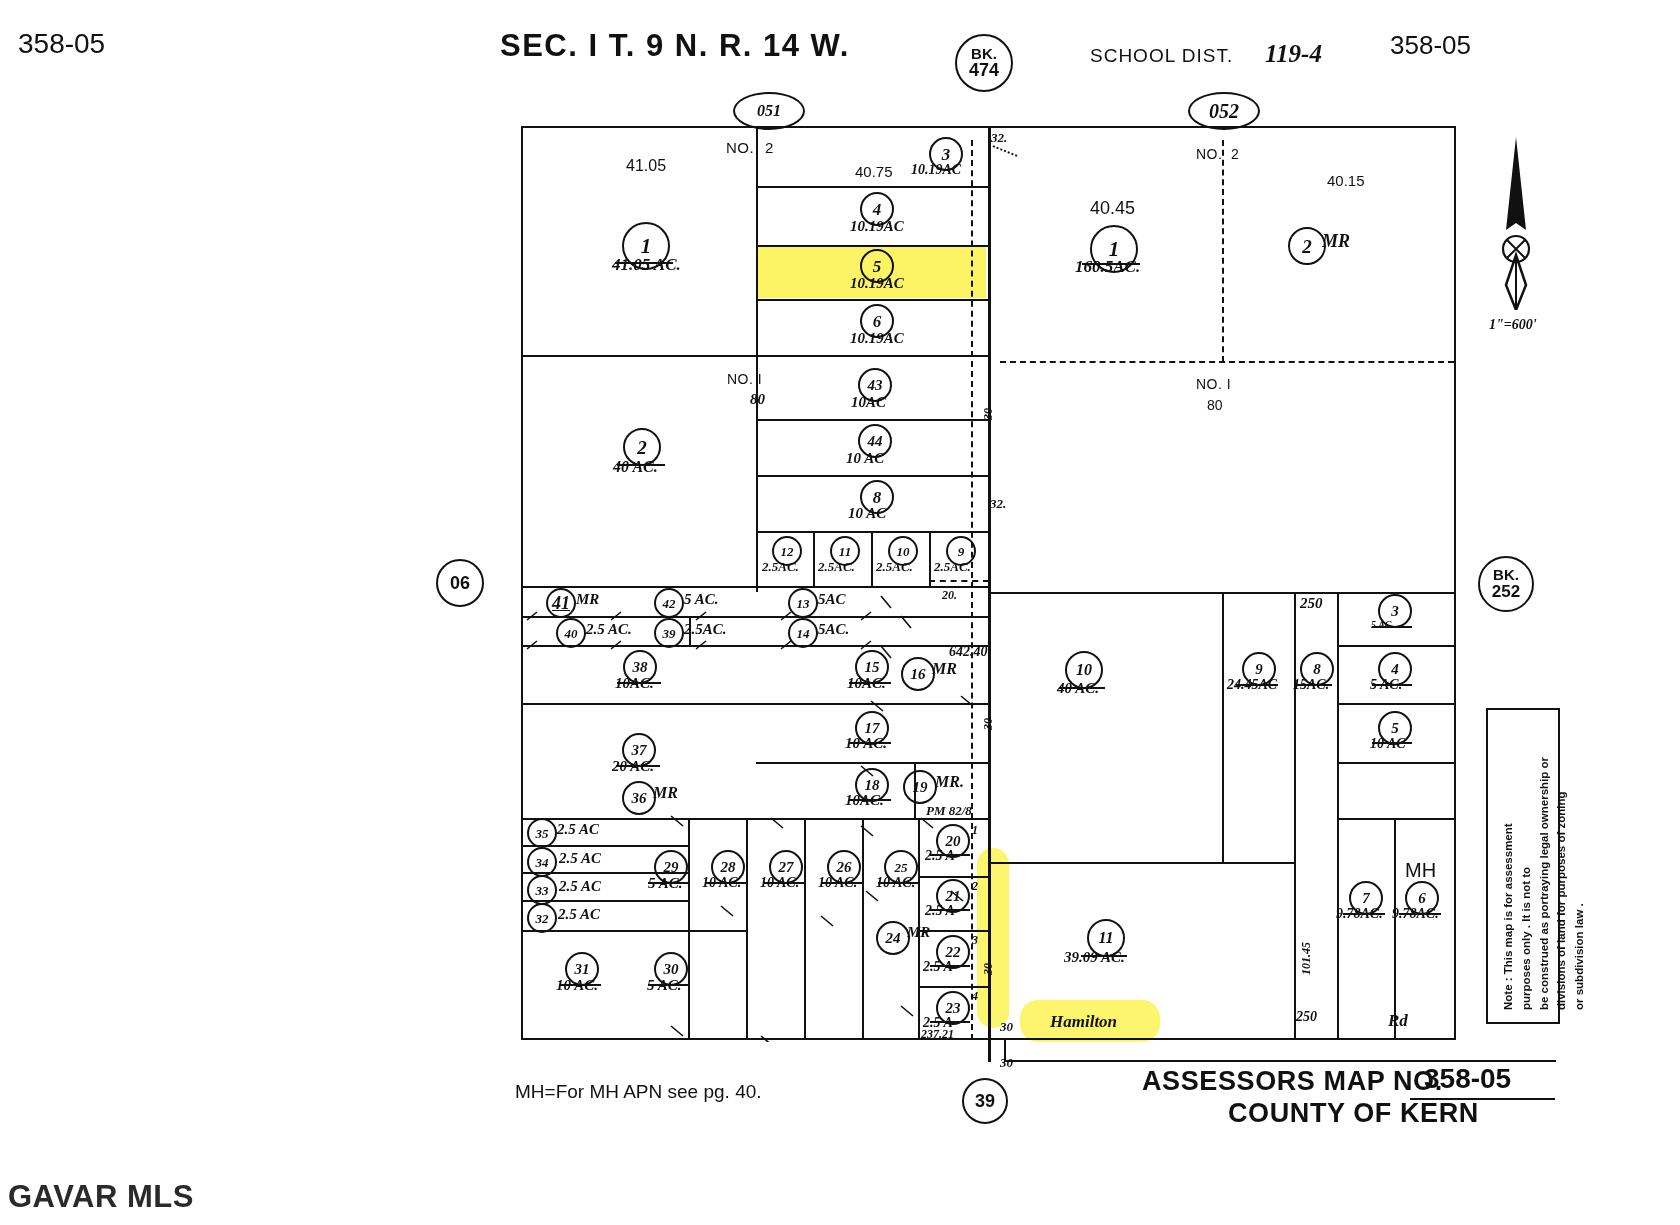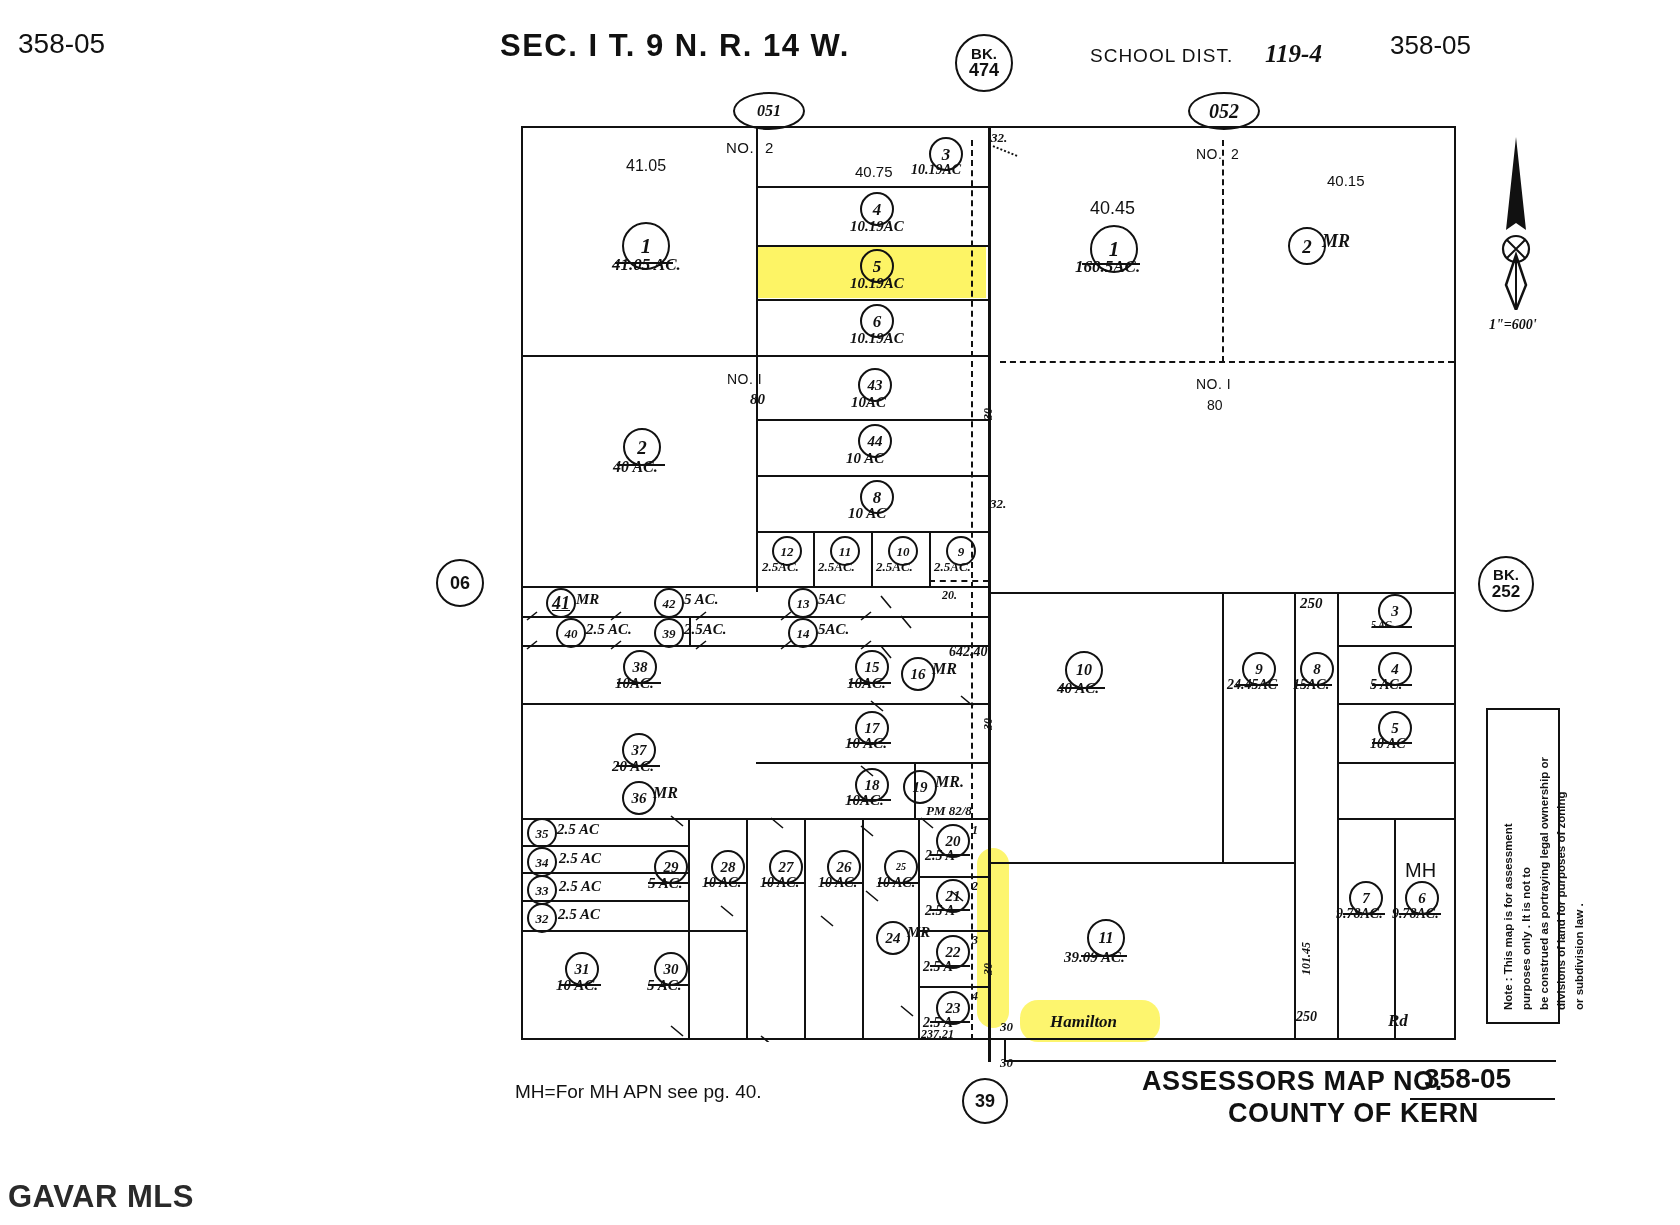--- a/index.html
+++ b/index.html
@@ -393,21 +393,21 @@
 <div class="ul" style="left:763px;top:882px;width:42px;"></div>
 <div class="txt hand" style="left:760px;top:876px;font-size:14px;">10 AC.</div>
 
 <div class="pcl m" style="left:827px;top:850px;">
     <span style="font-size:15px;">26</span>
   </div>
 <div class="ul" style="left:821px;top:882px;width:42px;"></div>
 <div class="txt hand" style="left:818px;top:876px;font-size:14px;">10 AC.</div>
 
 <div class="pcl m" style="left:884px;top:850px;">
-    <span style="font-size:10px;">25</span>
+    <span style="font-size:13px;">25</span>
   </div>
 <div class="ul" style="left:878px;top:882px;width:42px;"></div>
 <div class="txt hand" style="left:876px;top:876px;font-size:14px;">10 AC.</div>
 
 <div class="pcl m" style="left:876px;top:921px;">
     <span style="font-size:15px;">24</span>
   </div>
 <div class="txt hand" style="left:907px;top:925px;font-size:15px;">MR</div>
 
 <div class="pcl m" style="left:565px;top:952px;">

